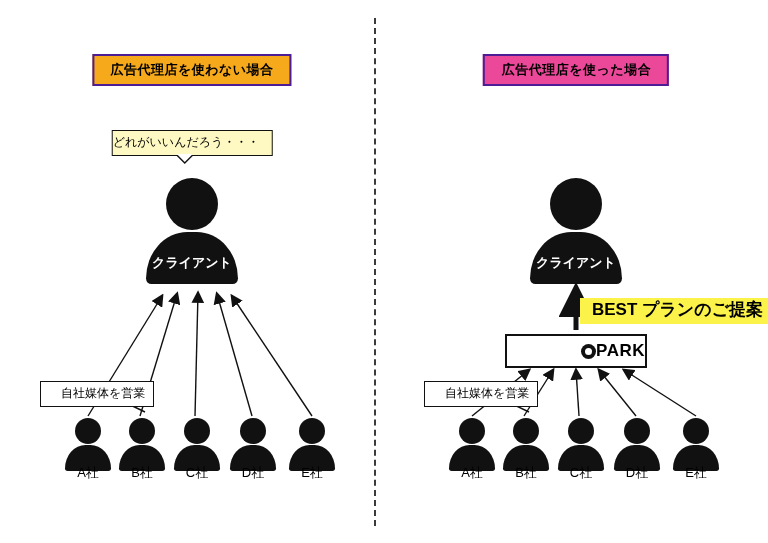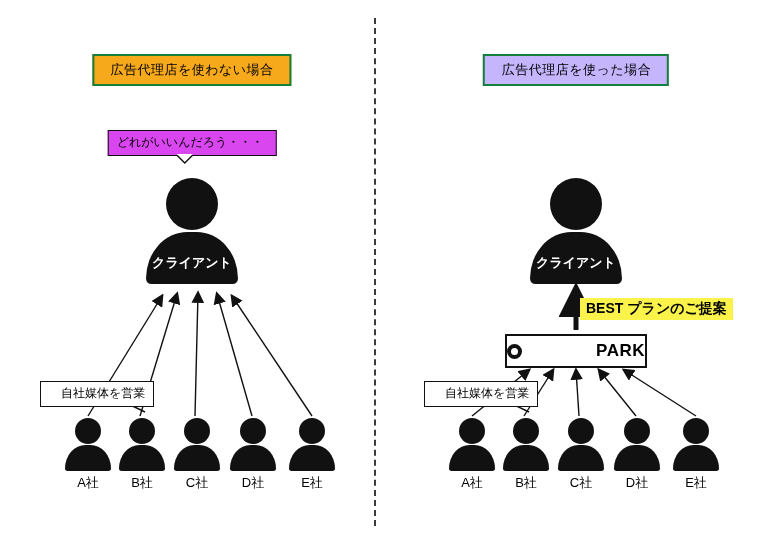--- a/index.html
+++ b/index.html
@@ -36,40 +36,40 @@
     height: 508px;
     border-left: 2px dashed #3a3a3a;
   }
 
   .title-box {
     position: absolute;
     top: 54px;
     left: 50%;
     transform: translateX(-50%);
     padding: 7px 16px 8px 16px;
-    border: 2px solid #15803d;
+    border: 2px solid #4c1d95;
     font-size: 13px;
-    font-weight: normal;
+    font-weight: bold;
     letter-spacing: 0.5px;
     white-space: nowrap;
     line-height: 1;
     text-align: center;
   }
   .title-box.orange { background: #f5a91b; }
-  .title-box.blue   { background: #c4b5fd; padding-left: 17px; }
+  .title-box.blue   { background: #ec4899; padding-left: 17px; }
 
   
   .bubble {
     position: absolute;
     top: 130px;
     left: 50%;
     transform: translateX(-50%);
     border: 1.5px solid #111;
-    background: #d946ef;
-    padding: 5px 12px 6px 8px;
+    background: #fef9c3;
+    padding: 5px 12px 6px 0;
     font-size: 12px;
     white-space: nowrap;
     line-height: 1.1;
   }
   .bubble::after {
     content: "";
     position: absolute;
     left: 50%;
     bottom: -9px;
     margin-left: -16px;
@@ -160,21 +160,21 @@
     top: 27px;
     transform: translateX(-50%);
     width: 46px;
     height: 26px;
     background: #111;
     border-radius: 23px 23px 3px 3px / 26px 26px 3px 3px;
   }
   .person .name {
     position: absolute;
     left: 50%;
-    top: 56px;
+    top: 46px;
     transform: translateX(-50%);
     font-size: 13px;
     white-space: nowrap;
   }
 
   
   .note {
     position: absolute;
     border: 1.5px solid #111;
     background: #fff;
@@ -189,21 +189,21 @@
     position: absolute;
     top: 334px;
     left: 50%;
     transform: translateX(-50%);
     border: 2px solid #111;
     background: #fff;
     width: 138px;
     height: 30px;
     display: flex;
     align-items: center;
-    justify-content: space-between;
+    justify-content: flex-end;
     gap: 0;
     font-size: 17px;
     font-weight: bold;
     letter-spacing: 0.5px;
   }
   .park-box .mark {
     width: 15px;
     height: 15px;
     border-radius: 50%;
     background: #111;
@@ -220,23 +220,23 @@
     border-radius: 50%;
     background: #fff;
   }
 
   
   .best-plan {
     position: absolute;
     top: 298px;
     left: 196px;
     background: #fbf34a;
-    font-size: 14px;
+    font-size: 17px;
     font-weight: bold;
-    padding: 3px 6px 4px 6px;
+    padding: 3px 6px 4px 12px;
     white-space: nowrap;
     line-height: 1.1;
   }
 
   svg.lines {
     position: absolute;
     left: 0;
     top: 0;
     width: 384px;
     height: 543px;

